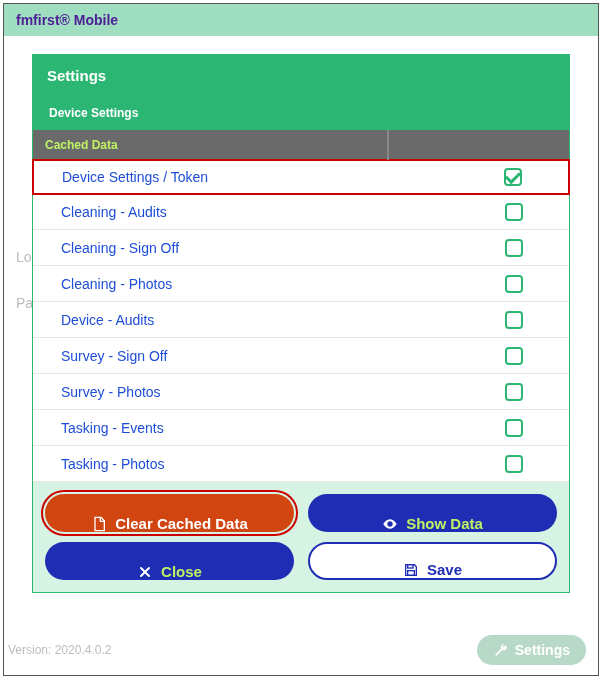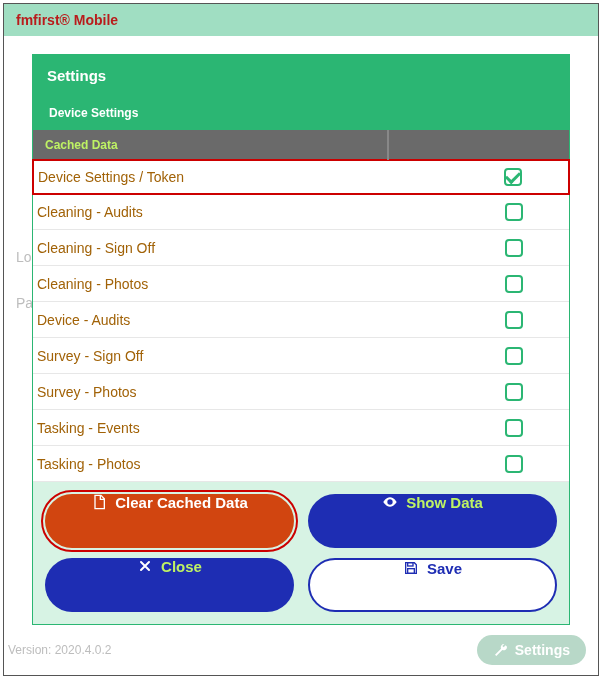--- a/index.html
+++ b/index.html
@@ -12,21 +12,21 @@
     position: relative;
   }
   .outer {
     position: absolute;
     top: 3px; left: 3px; right: 3px; bottom: 3px;
     border: 1px solid #555;
     background: #fff;
   }
   .appbar {
     background: #a0dec2;
-    color: #b91c1c;
+    color: #4c1d95;
     font-weight: bold;
     font-size: 14px;
     padding: 8px 12px;
   }
   .bg-labels {
     position: absolute;
     top: 230px; left: 12px;
     color: #bdbdbd;
     font-size: 14px;
     line-height: 46px;
@@ -71,23 +71,23 @@
   .table-head .col-check { width: 180px; padding: 8px 12px; }
   .rows { }
   .row {
     display: flex;
     align-items: center;
     border-bottom: 1px solid #e7e7e7;
     min-height: 36px;
   }
   .row .cell-label {
     flex: 1;
-    padding: 8px 4px;
-    font-size: 14px;
-    color: #a16207;
+    padding: 8px 28px;
+    font-size: 14px;
+    color: #1d4ed8;
   }
   .row .cell-check {
     width: 110px;
     display: flex;
     justify-content: center;
     align-items: center;
   }
   .highlight-row {
     border: 2px solid #c00;
     margin: -1px;
@@ -110,23 +110,23 @@
   }
   .button-area {
     background: #d7f3e4;
     padding: 12px;
     display: grid;
     grid-template-columns: 1fr 1fr;
     gap: 10px 14px;
   }
   .btn {
     border-radius: 999px;
-    height: 54px;
-    display: flex;
-    align-items: flex-start;
+    height: 38px;
+    display: flex;
+    align-items: flex-end;
     justify-content: center;
     gap: 8px;
     font-weight: bold;
     font-size: 15px;
     cursor: pointer;
     border: none;
   }
   .btn-orange { background: #d14510; color: #fff; }
   .btn-blue   { background: #1e2db3; color: #bef264; }
   .btn-white  { background: #fff; color: #1e2db3; border: 2px solid #1e2db3; }

